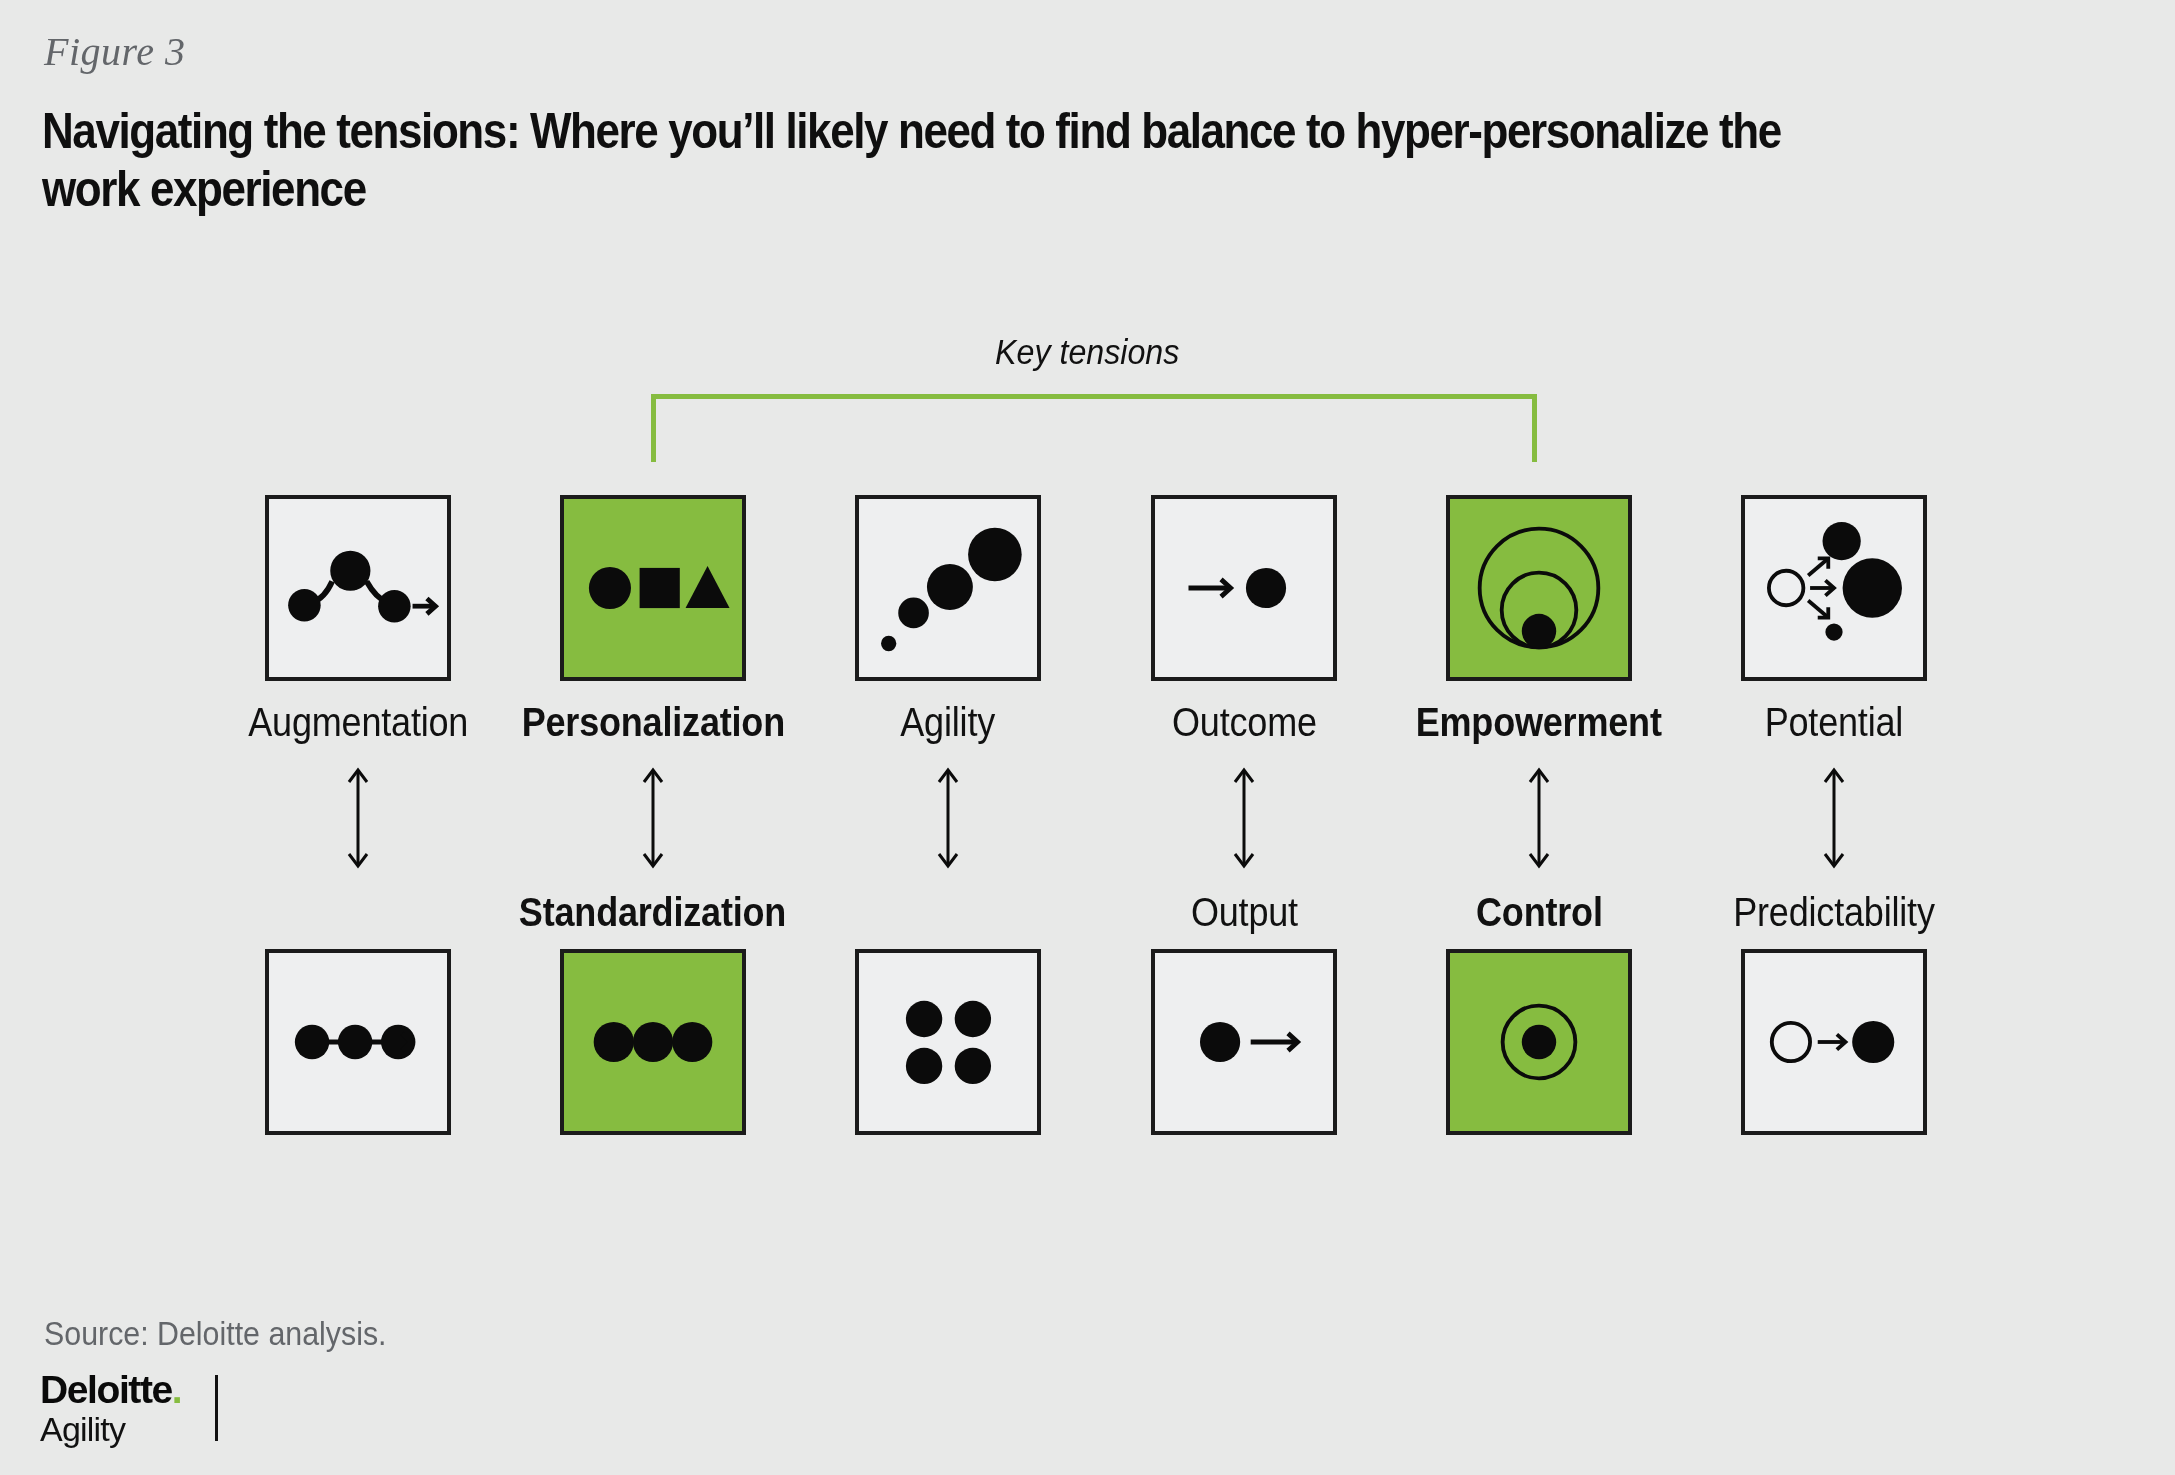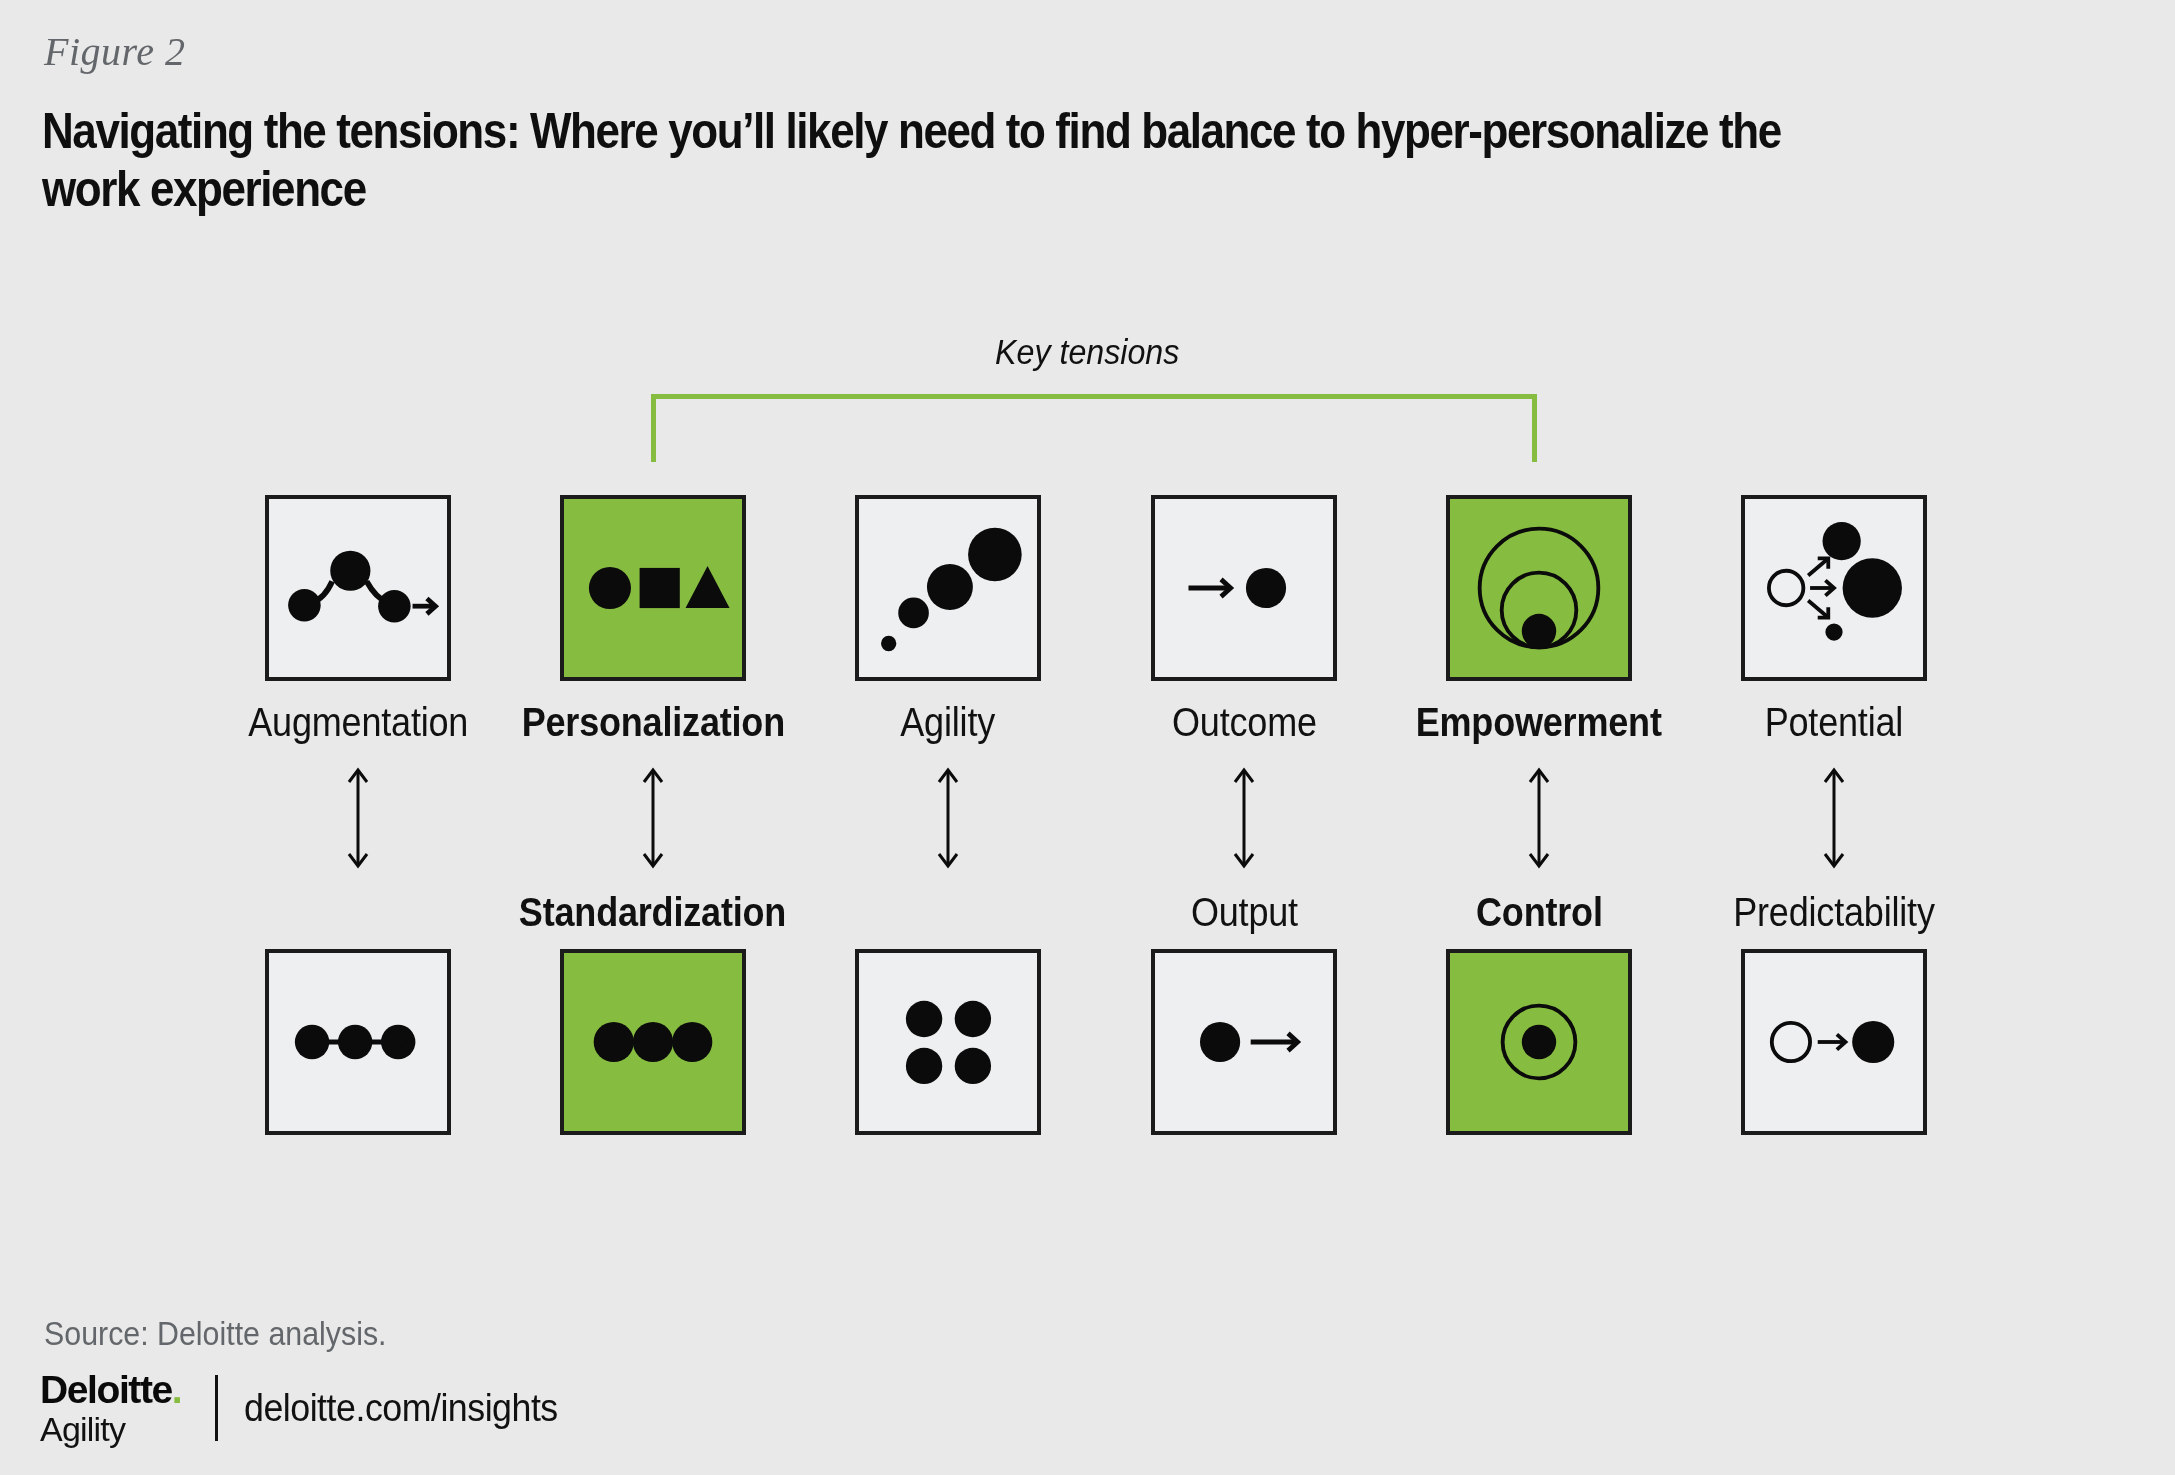--- a/index.html
+++ b/index.html
@@ -172,21 +172,21 @@
     font-family: "Liberation Sans Narrow", "Liberation Sans", sans-serif;
     font-size: 38px;
     color: #111;
     letter-spacing: -0.5px;
   }
   #footer-url span { display: inline-block; transform: scaleX(0.94); transform-origin: left; }
 </style>
 </head>
 <body>
 
-<div id="figure-label">Figure 2</div>
+<div id="figure-label">Figure 3</div>
 <div id="figure-title">Navigating the tensions: Where you’ll likely need to find balance to hyper-personalize the work experience</div>
 
 <div id="key-tensions-label">
   <span>Key tensions</span>
 </div>
 <div id="bracket"></div>
 
 <div id="matrix">
 
   <div class="column" style="left:0px">
@@ -383,16 +383,13 @@
 <div id="source-note">
   <span>Source: Deloitte analysis.</span>
 </div>
 
 <div id="footer-brand">
   <div id="logo-block">
     <div id="logo-deloitte"><span>Deloitte</span><span id="logo-dot">.</span></div>
     <div id="logo-insights">Agility</div>
   </div>
   <div id="footer-divider"></div>
-  <div id="footer-url">
-    <span>deloitte.com/insights</span>
-  </div>
 </div>
 
 </body></html>

